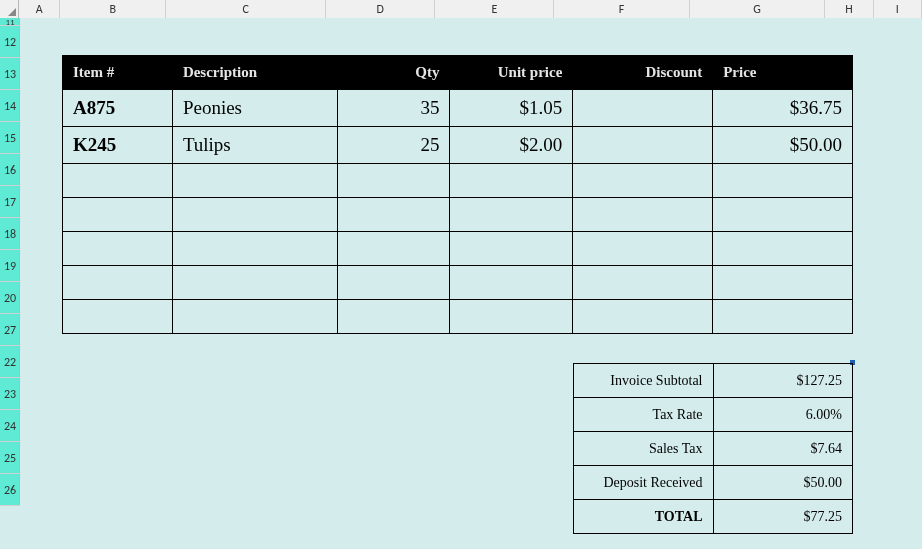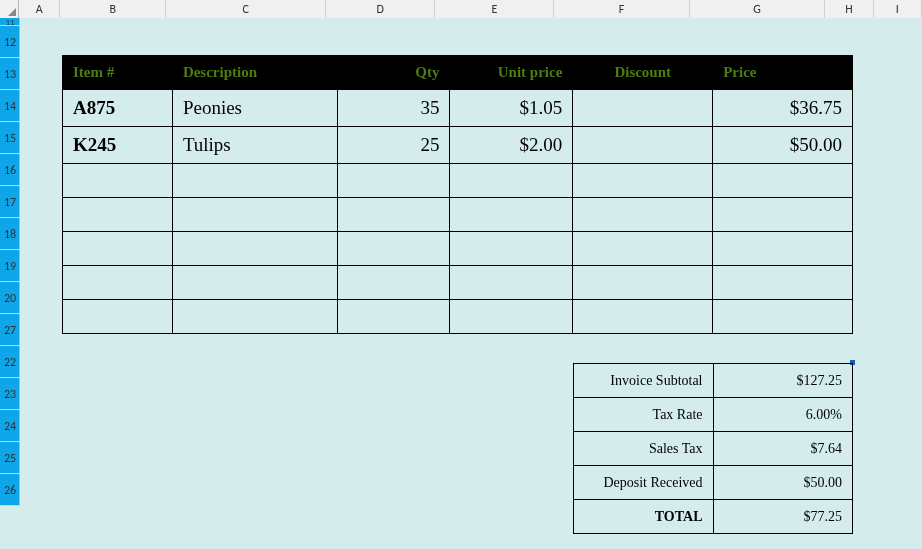--- a/index.html
+++ b/index.html
@@ -62,21 +62,21 @@
   .cG { width: 140px; }
   .cH { width: 50px; }
   .cI { width: 50px; }
 
   
   .rowhdrs {
     position: absolute;
     left: 0;
     top: 18px;
     width: 20px;
-    background: #0ea5e9;
+    background: #5eead4;
     border-right: 1px solid #b8b8b8;
   }
   .rowhdr {
     width: 20px;
     height: 32px;
     font-family: Calibri, Arial, sans-serif;
     font-size: 12px;
     color: #333;
     text-align: center;
     border-bottom: 1px solid #d0d0d0;
@@ -104,31 +104,31 @@
     width: 791px; 
     border-collapse: collapse;
   }
   .inv-table th, .inv-table td {
     border: 1px solid #000;
     padding: 7px 10px;
     height: 34px;
   }
   .inv-table thead th {
     background: #000;
-    color: #4d7c0f;
+    color: #e5e5e5;
     font-weight: bold;
     font-size: 15px;
   }
   .inv-table tbody td { background: #d5ecec; font-size: 19px; }
   .inv-table tbody td.item { font-weight: bold; }
   .th-item { width: 110px; text-align: left; }
   .th-desc { width: 165px; text-align: left; }
   .th-qty  { width: 113px; text-align: right; }
   .th-unit { width: 123px; text-align: right; }
-  .th-disc { width: 140px; text-align: center; font-family: Liberation Serif, serif; }
+  .th-disc { width: 140px; text-align: right; font-family: Liberation Serif, serif; }
   .th-price{ width: 140px; text-align: left; }
   .td-item { text-align: left; }
   .td-desc { text-align: left; }
   .td-qty  { text-align: right; }
   .td-unit { text-align: right; }
   .td-disc { text-align: right; }
   .td-price{ text-align: right; }
 
   
   .sum-table {

